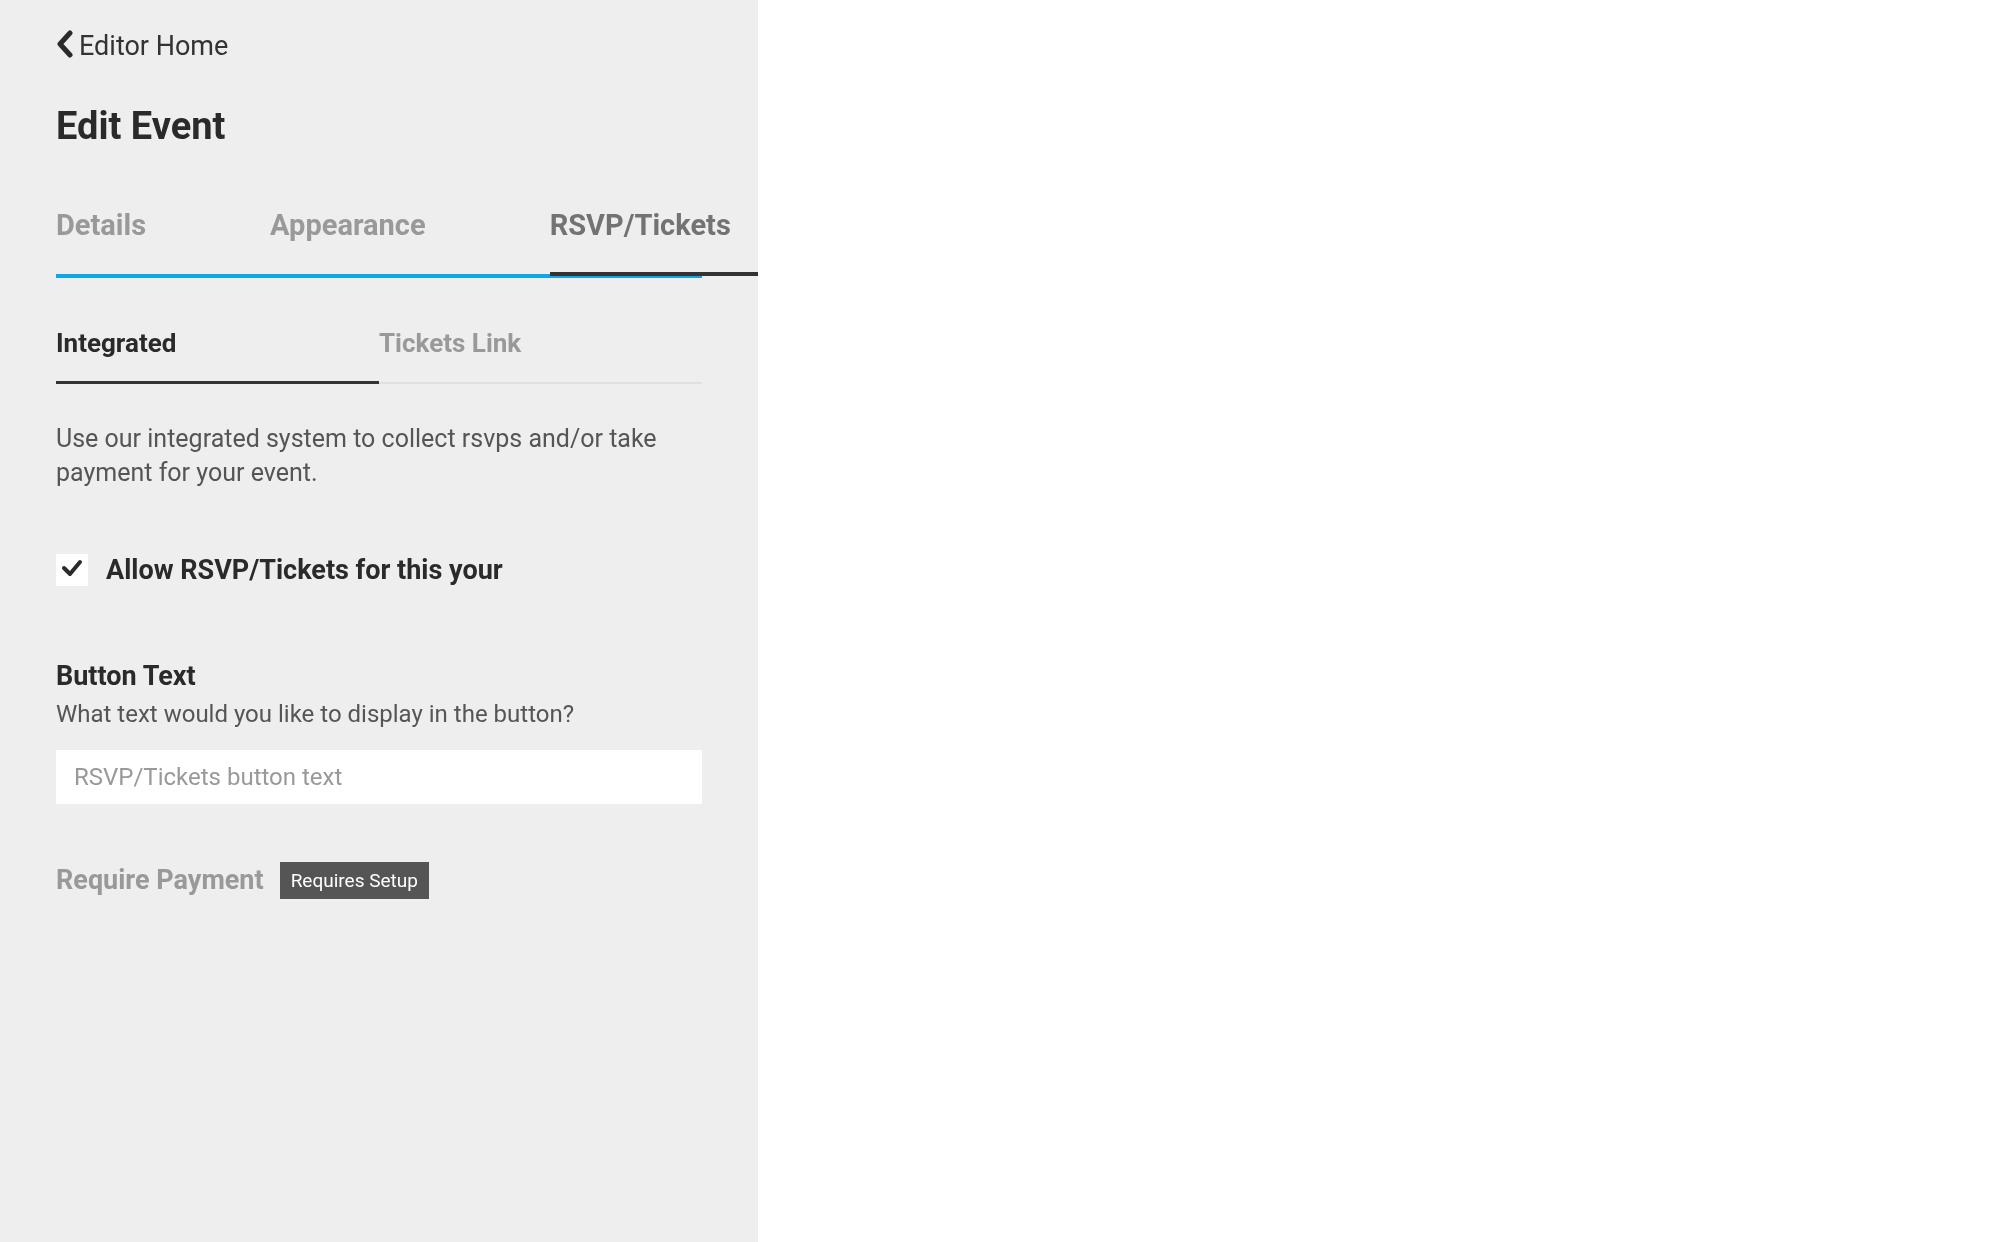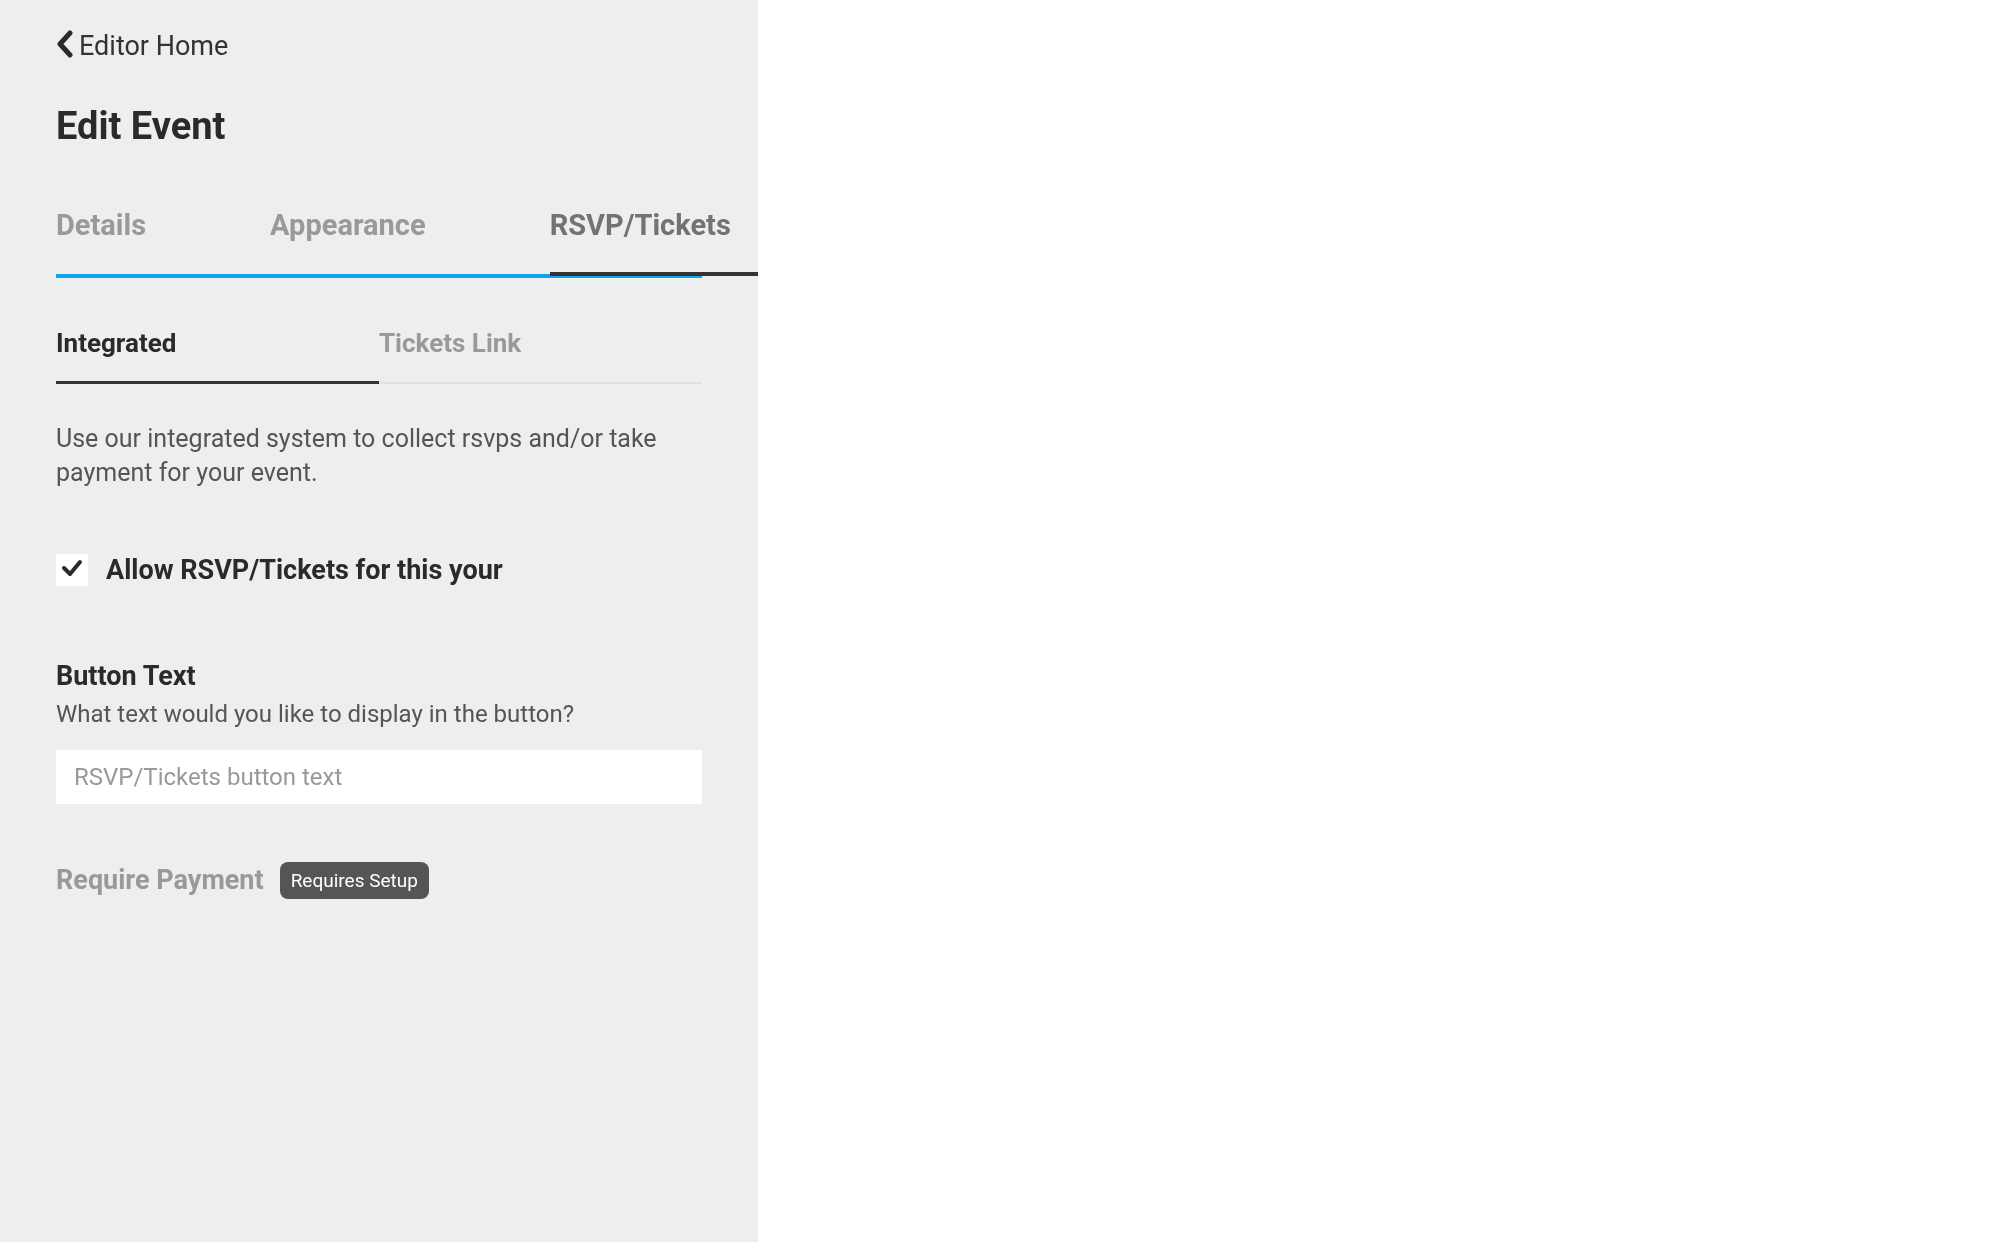--- a/index.html
+++ b/index.html
@@ -177,21 +177,20 @@
       font-size: 27px;
       font-weight: 700;
       color: #999999;
     }
     .badge {
       background: #555555;
       color: #ffffff;
       font-size: 19px;
       padding: 7px 11px;
       font-weight: 400;
-      border-radius: 8px;
     }
   </style>
 </head>
 <body>
 
 <div class="panel">
 
   <div class="back-link">
     <span>
       <svg viewBox="0 0 17 28" fill="none">

